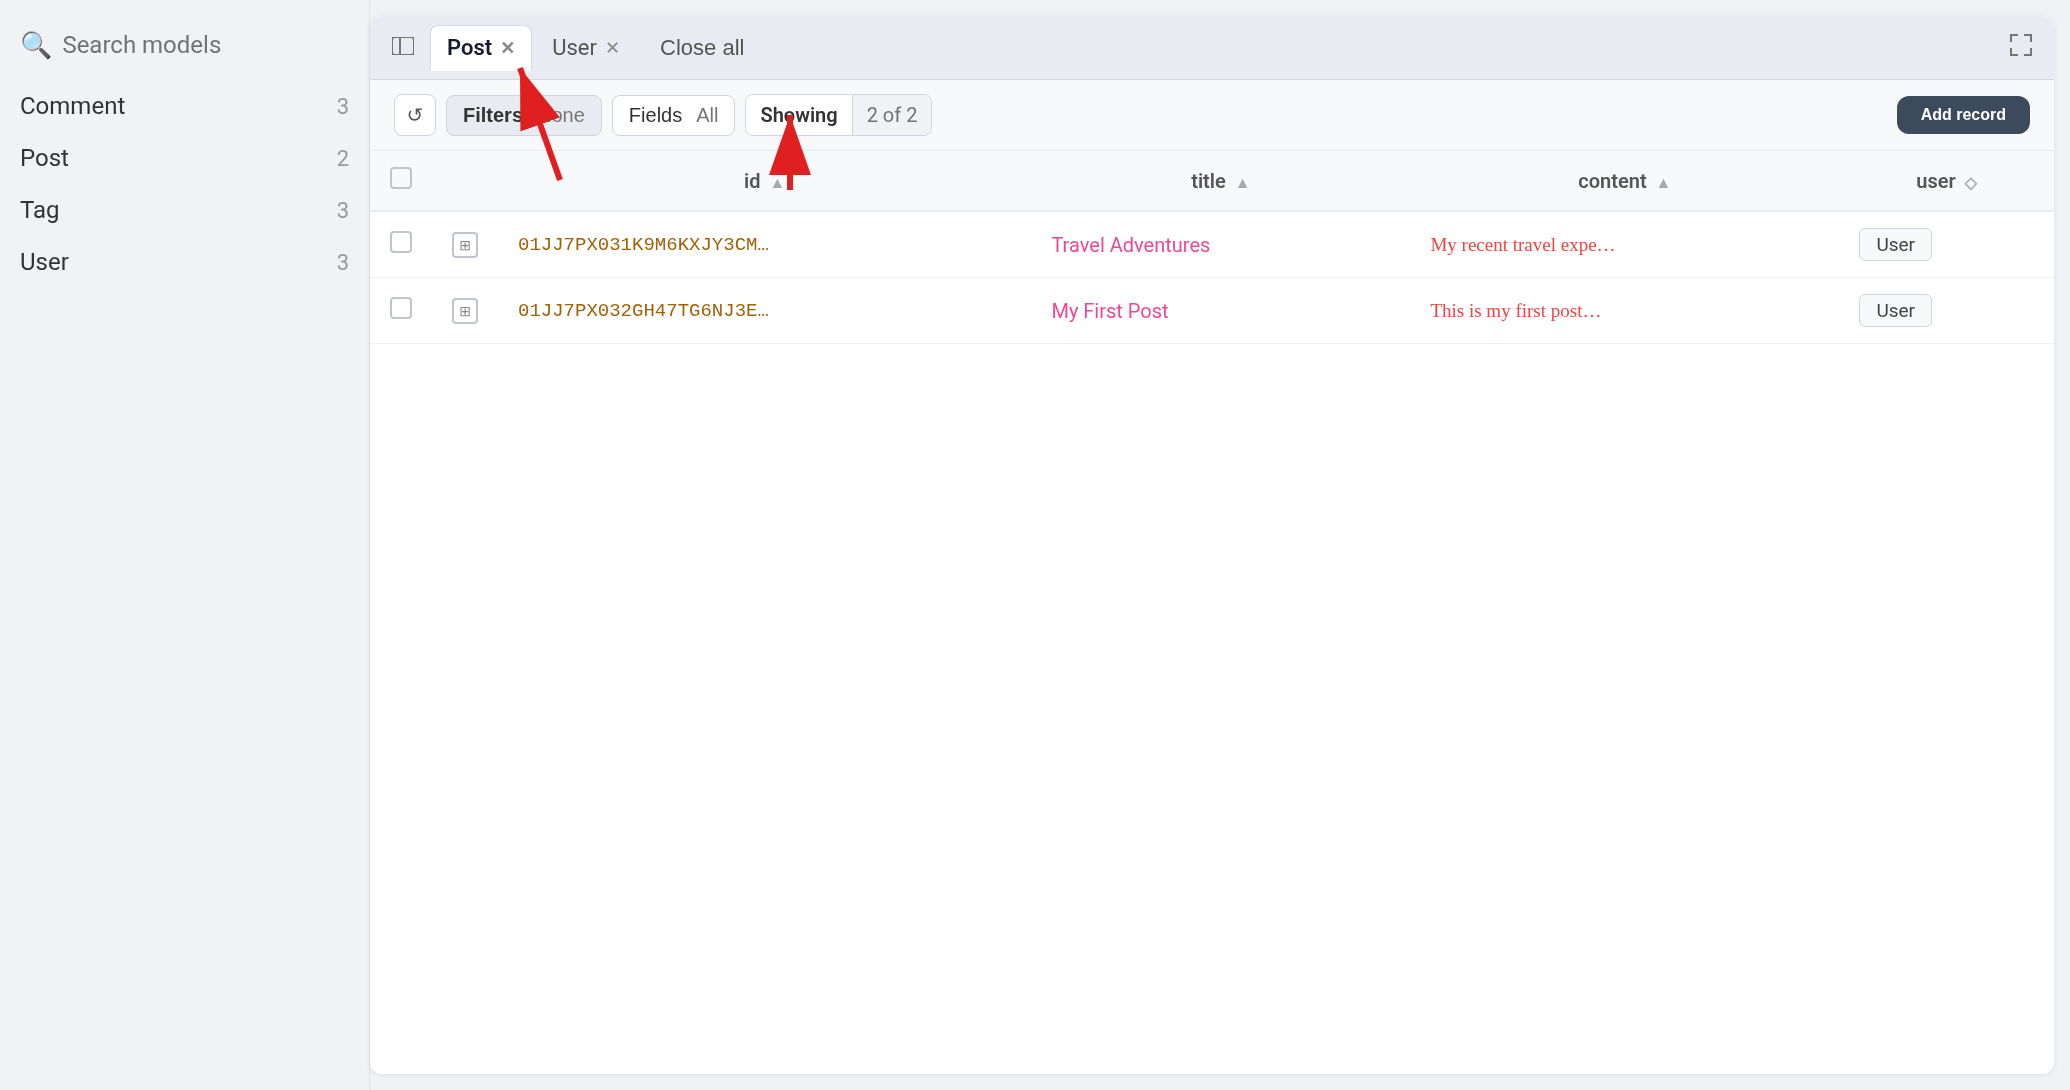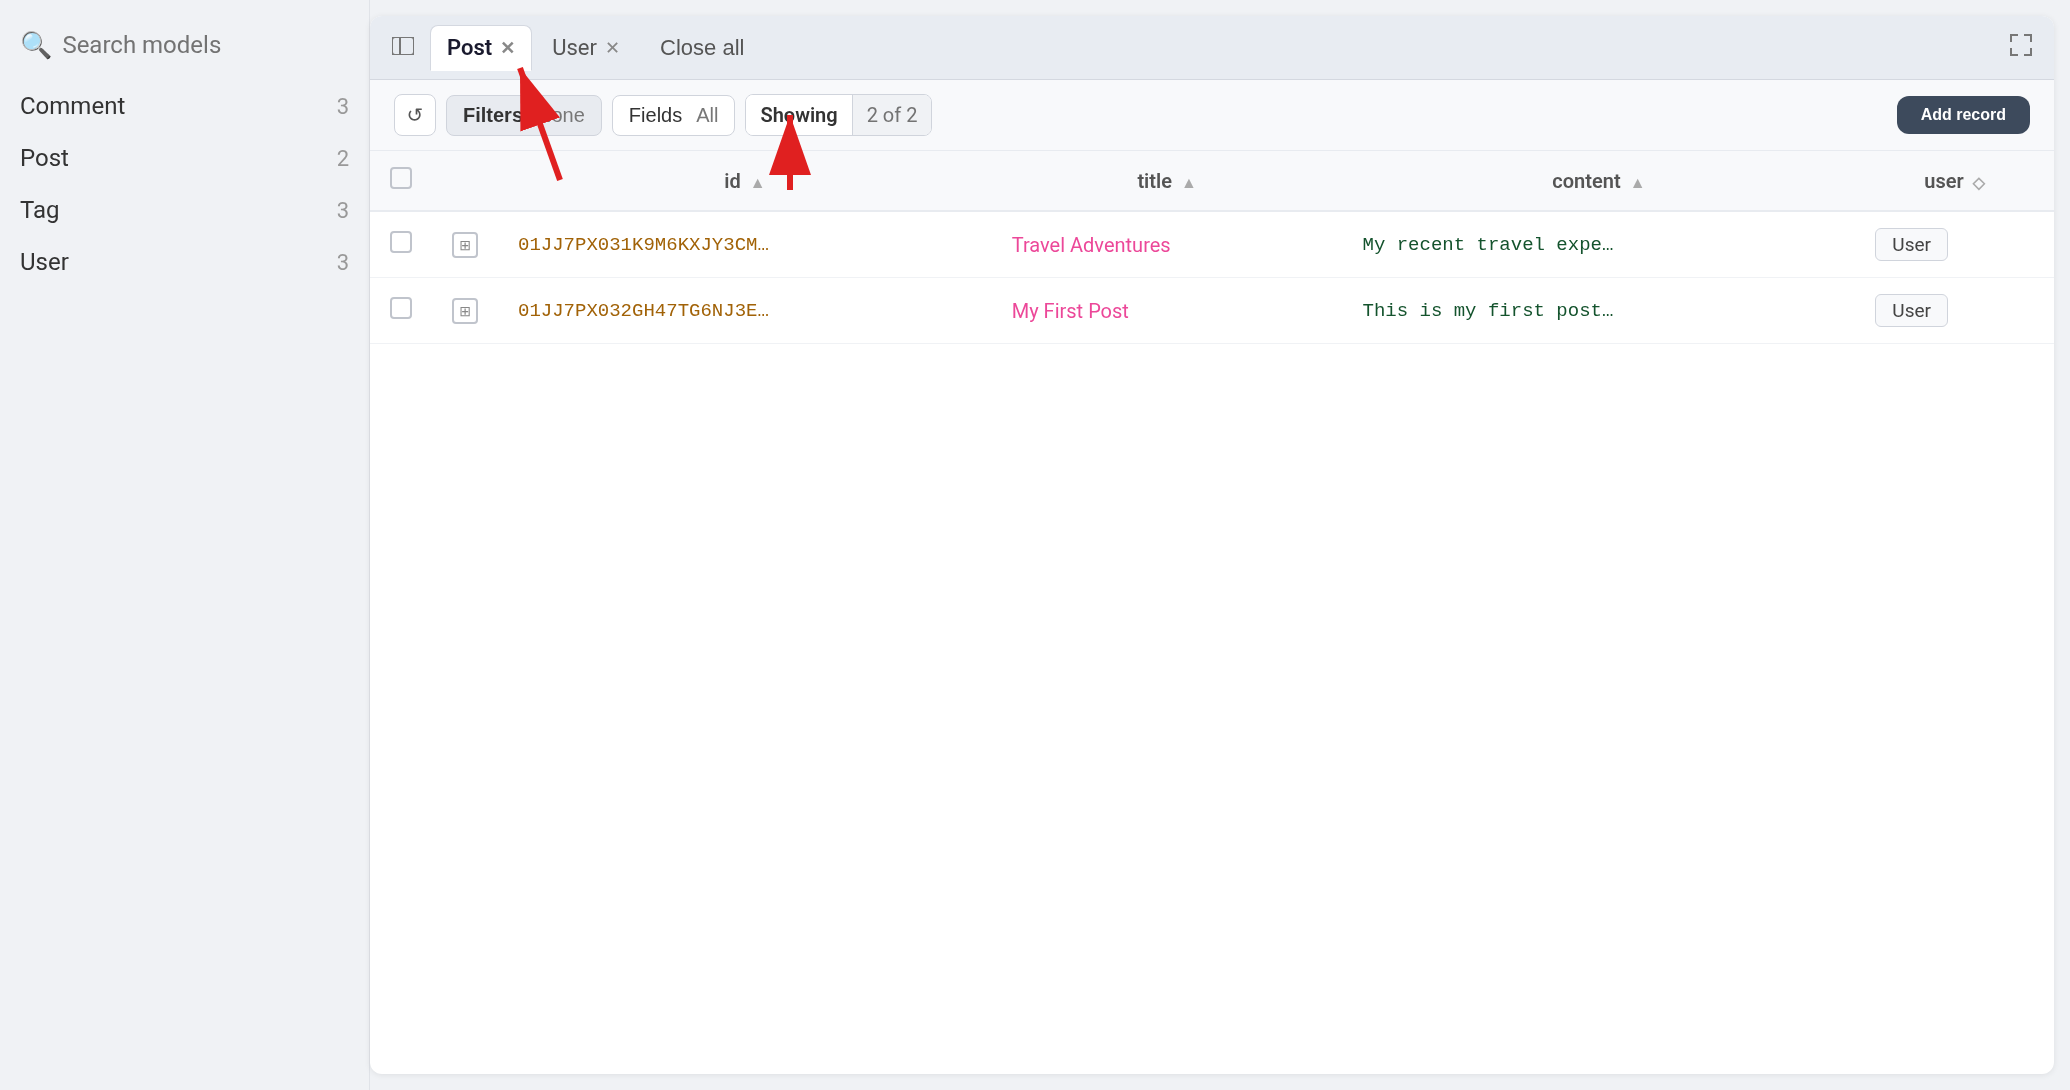--- a/index.html
+++ b/index.html
@@ -265,23 +265,23 @@
       max-width: 280px;
       overflow: hidden;
       text-overflow: ellipsis;
       white-space: nowrap;
     }
     .title-cell {
       font-size: 20px;
       color: #ec4899;
     }
     .content-cell {
-      font-family: Liberation Mono, monospace;
+      font-family: Liberation Serif, serif;
       font-size: 19px;
-      color: #14532d;
+      color: #ef4444;
     }
     .user-badge {
       display: inline-block;
       padding: 4px 16px;
       border: 1px solid #d0d4dc;
       border-radius: 6px;
       font-size: 19px;
       color: #444;
       background: #f8f9fb;
       cursor: pointer;

